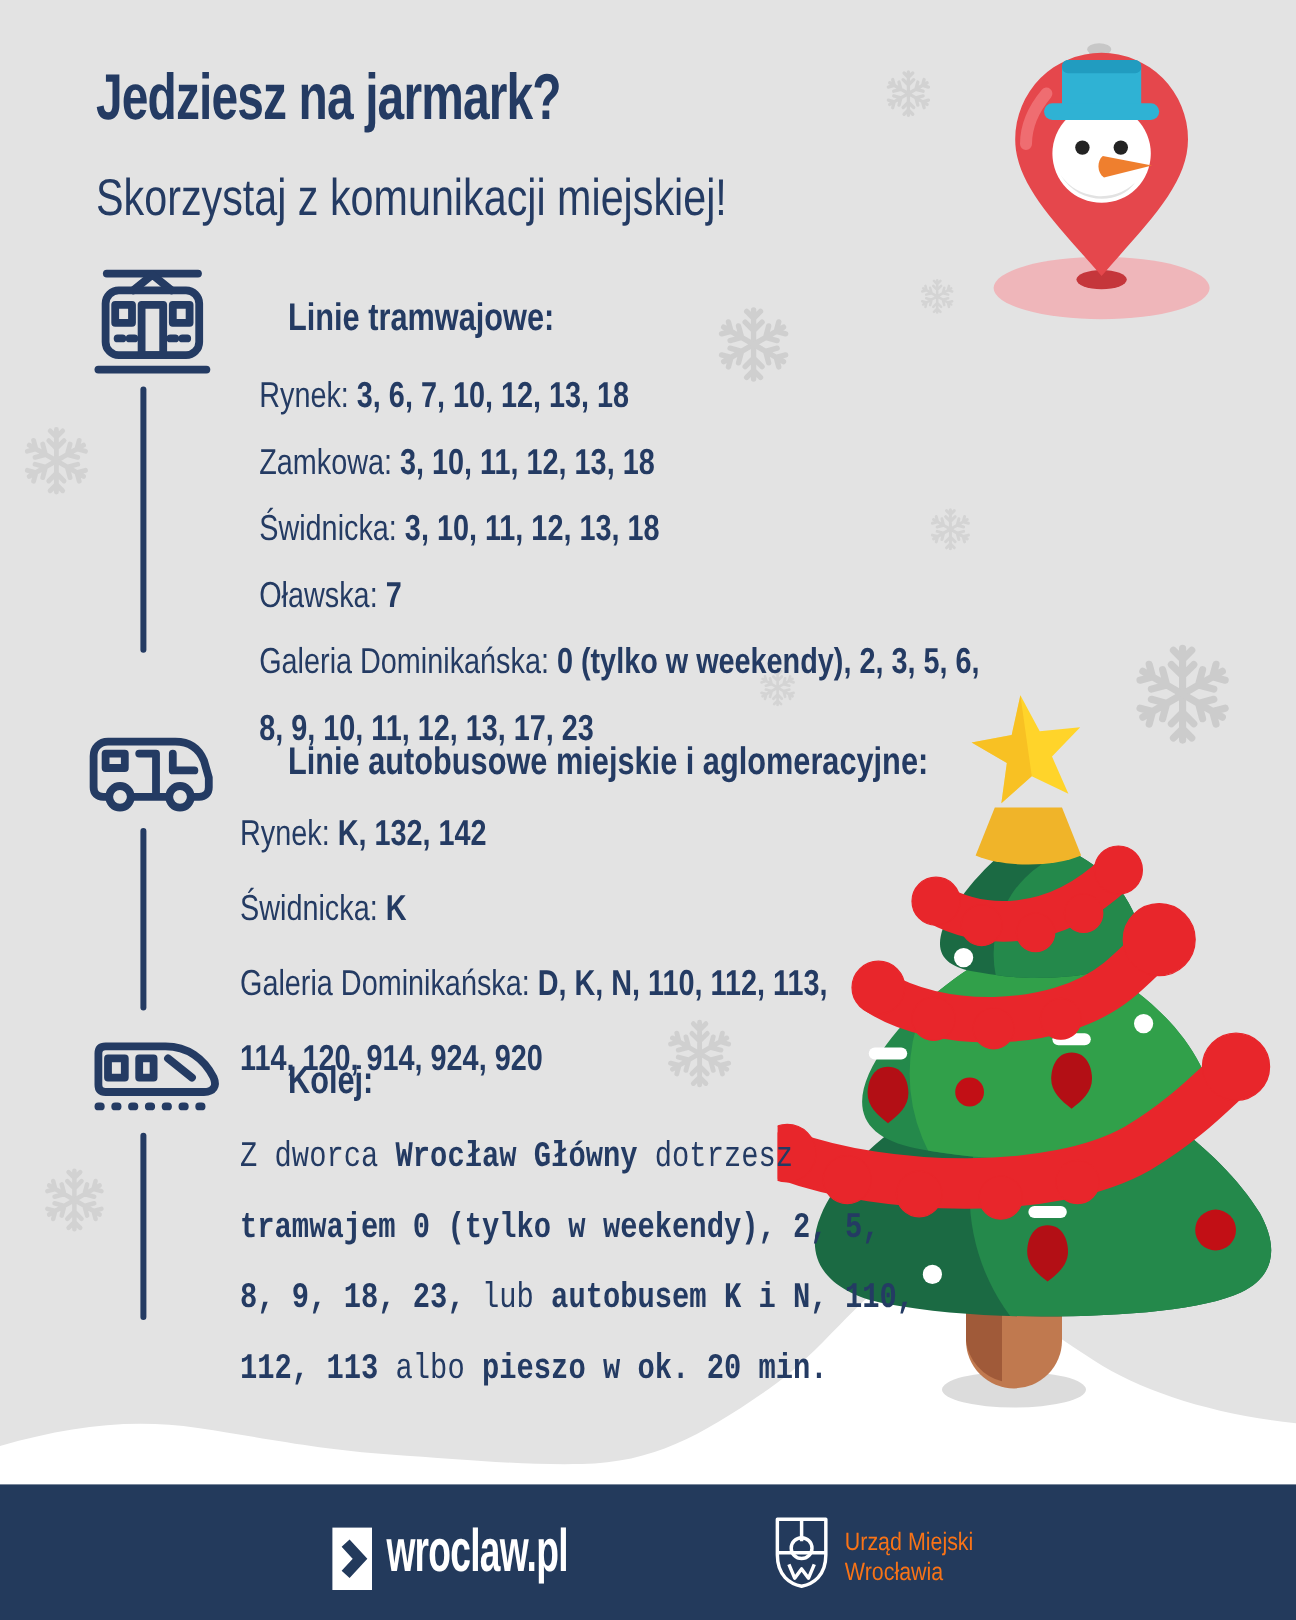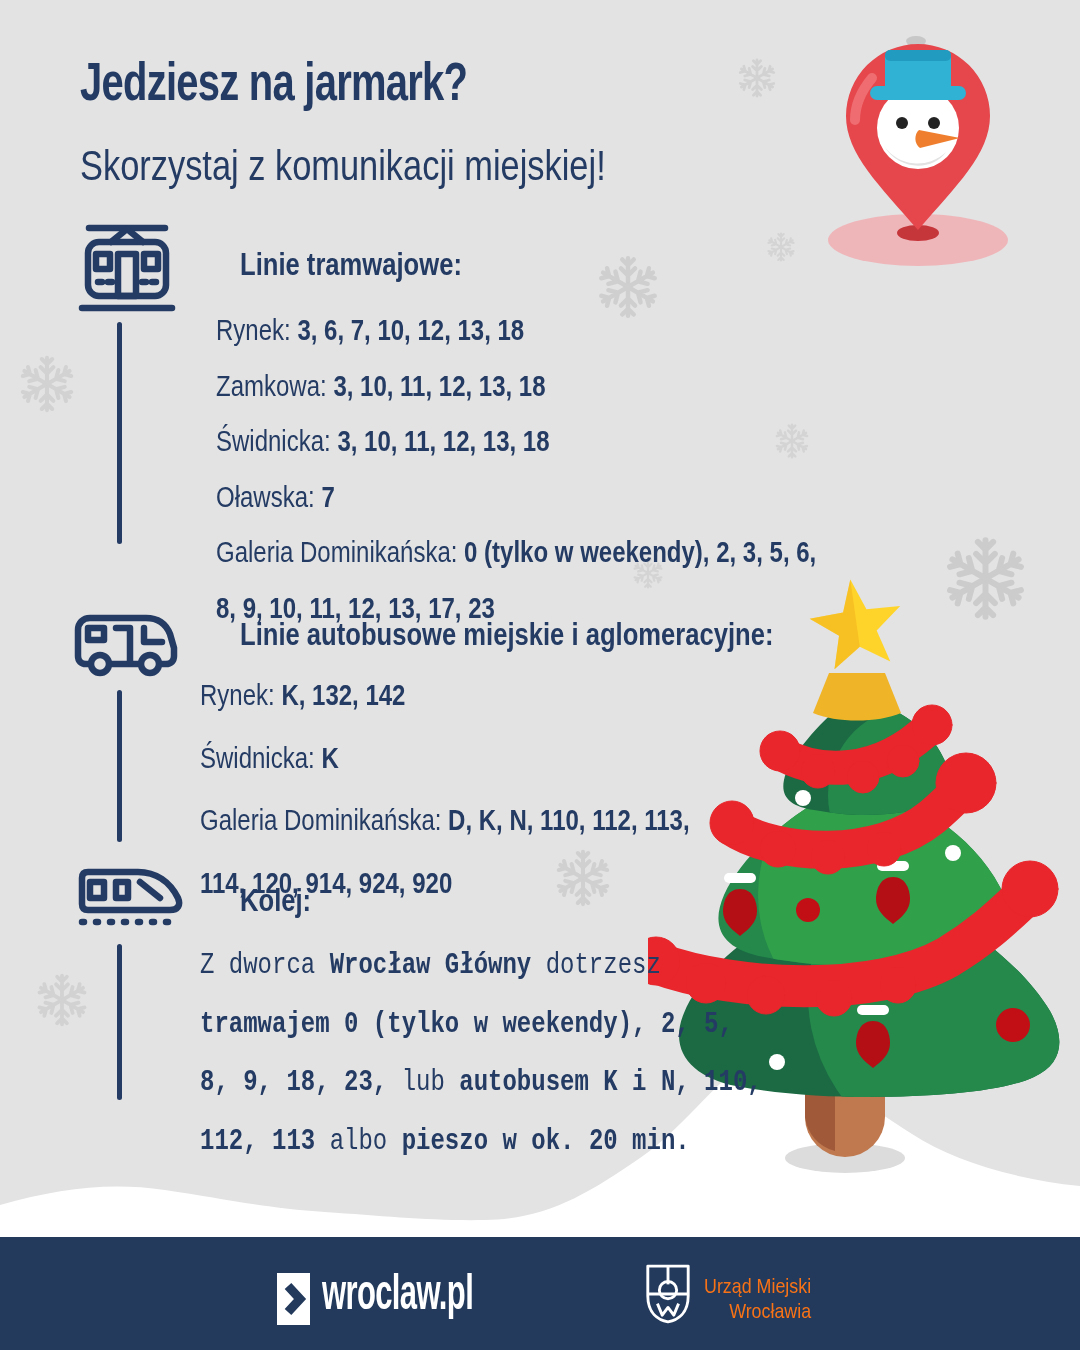--- a/index.html
+++ b/index.html
@@ -32,21 +32,21 @@
   .l3pos .tline{line-height:58.5px;}
   .vline{width:5px;border-radius:3px;background:#243b63;left:117px;}
   .vl1{top:322px;height:222px;}
   .vl2{top:690px;height:152px;}
   .vl3{top:944px;height:156px;}
   
   .pin-caption{left:788px;top:288px;width:264px;text-align:center;font-size:25px;line-height:30px;}
   .pin-caption .cap-b{font-weight:700;}
   .pin-caption .cap-r{font-weight:400;margin-top:3px;}
   
-  .footer{left:0;top:1237px;width:1080px;height:113px;background:#233a5c;text-align:right;}
+  .footer{left:0;top:1237px;width:1080px;height:113px;background:#233a5c;}
   .brandbox{left:277px;top:36px;width:33px;height:52px;background:#ffffff;}
   .brand{left:322px;top:27px;color:#fff;font-size:50px;font-weight:700;line-height:56px;letter-spacing:-1px;white-space:nowrap;}
   .office{left:704px;top:36px;color:#f97316;font-size:21px;line-height:25px;font-weight:400;white-space:nowrap;}
   .flake{position:absolute;}
   .icon-svg{position:absolute;}
 </style>
 </head>
 <body>
 
 <div class="poster">

